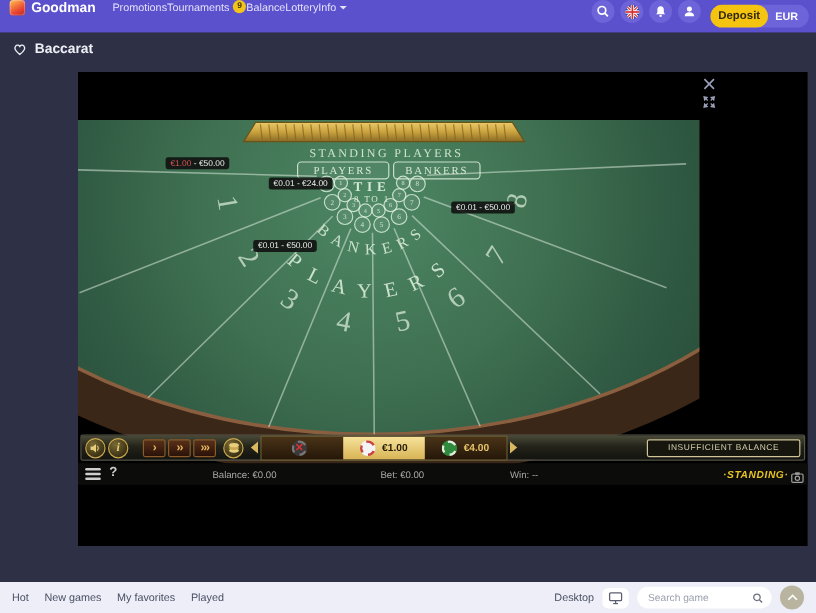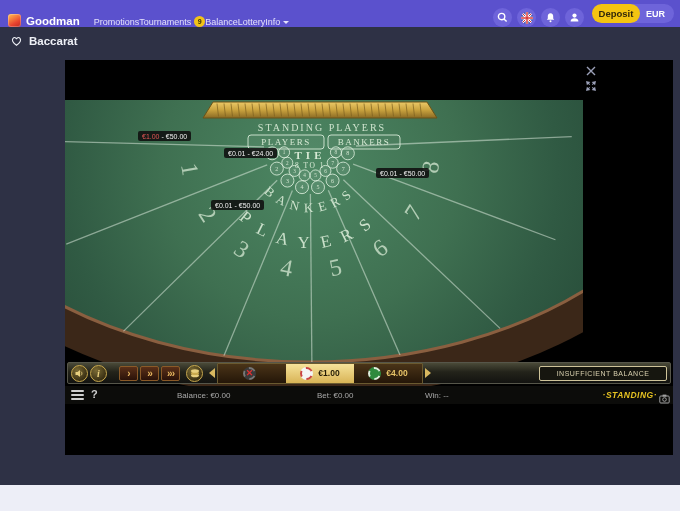--- a/index.html
+++ b/index.html
@@ -1,21 +1,21 @@
 <!DOCTYPE html>
 <html><head>
 <meta charset="utf-8">
 <style>
   html,body{margin:0;padding:0;background:#2e3145;}
   .screen{position:relative;width:680px;height:511px;overflow:hidden;background:#2e3145;
           font-family:"Liberation Sans",sans-serif;}
 
   
   .navbar{position:absolute;top:0;left:0;right:0;height:27px;background:#5b51cd;
-          display:flex;align-items:flex-end;padding:0 8px;box-sizing:border-box;}
+          display:flex;align-items:flex-start;padding:0 8px;box-sizing:border-box;}
   .brand{display:flex;align-items:center;gap:5px;cursor:pointer;}
   .brand-icon{width:13px;height:13px;border-radius:3px;
               background:linear-gradient(150deg,#ffae4a 10%,#e8432f 65%,#b72a1e);
               box-shadow:inset 0 0 0 1px rgba(255,255,255,.25);}
   .brand-name{color:#fff;font-weight:bold;font-size:11.5px;}
   .menu{display:flex;margin-left:14px;align-items:center;}
   .menu-item{color:#e4e1fb;font-size:9px;display:flex;gap:3px;align-items:center;cursor:pointer;}
   .badge{background:#f2c318;color:#3a3208;border-radius:50%;width:11px;height:11px;
          font-size:7px;font-weight:bold;display:flex;align-items:center;justify-content:center;}
   .caret{width:0;height:0;border-left:3px solid transparent;border-right:3px solid transparent;
@@ -461,15 +461,43 @@
           <polygon points="12,2 9,2.6 11.4,5"></polygon>
         <path d="M5.5,8.5 L3,11" fill="none"></path>
           <polygon points="2,12 5,11.4 2.6,9"></polygon>
         <path d="M8.5,8.5 L11,11" fill="none"></path>
           <polygon points="12,12 9,11.4 11.4,9"></polygon>
       </g>
     </svg>
   </span>
 
   <div class="footer">
+    <div class="f-links">
+      <span class="f-link">Hot</span>
+      <span class="f-link">New games</span>
+      <span class="f-link">My favorites</span>
+      <span class="f-link">Played</span>
+    </div>
+    <div class="f-right">
+      <span class="device-label">Desktop</span>
+      <div class="monitor-btn">
+        <svg width="12" height="11" viewBox="0 0 12 11">
+          <rect x="1" y="1" width="10" height="6.5" rx="1" fill="none" stroke="#5a5f70" stroke-width="1.1"></rect>
+          <line x1="4" y1="10" x2="8" y2="10" stroke="#5a5f70" stroke-width="1.1"></line>
+          <line x1="6" y1="7.5" x2="6" y2="10" stroke="#5a5f70" stroke-width="1.1"></line>
+        </svg>
+      </div>
+      <div class="search-pill">
+        <input type="text" placeholder="Search game" style="">
+        <svg width="9" height="9" viewBox="0 0 10 10">
+          <circle cx="4.2" cy="4.2" r="3" fill="none" stroke="#6a6f7e" stroke-width="1.2"></circle>
+          <line x1="6.4" y1="6.4" x2="9" y2="9" stroke="#6a6f7e" stroke-width="1.2"></line>
+        </svg>
+      </div>
+      <div class="scroll-top">
+        <svg width="9" height="6" viewBox="0 0 10 6">
+          <polyline points="1,5 5,1 9,5" fill="none" stroke="#fff" stroke-width="1.6"></polyline>
+        </svg>
+      </div>
+    </div>
   </div>
 
 </div>
 
 </body></html>

